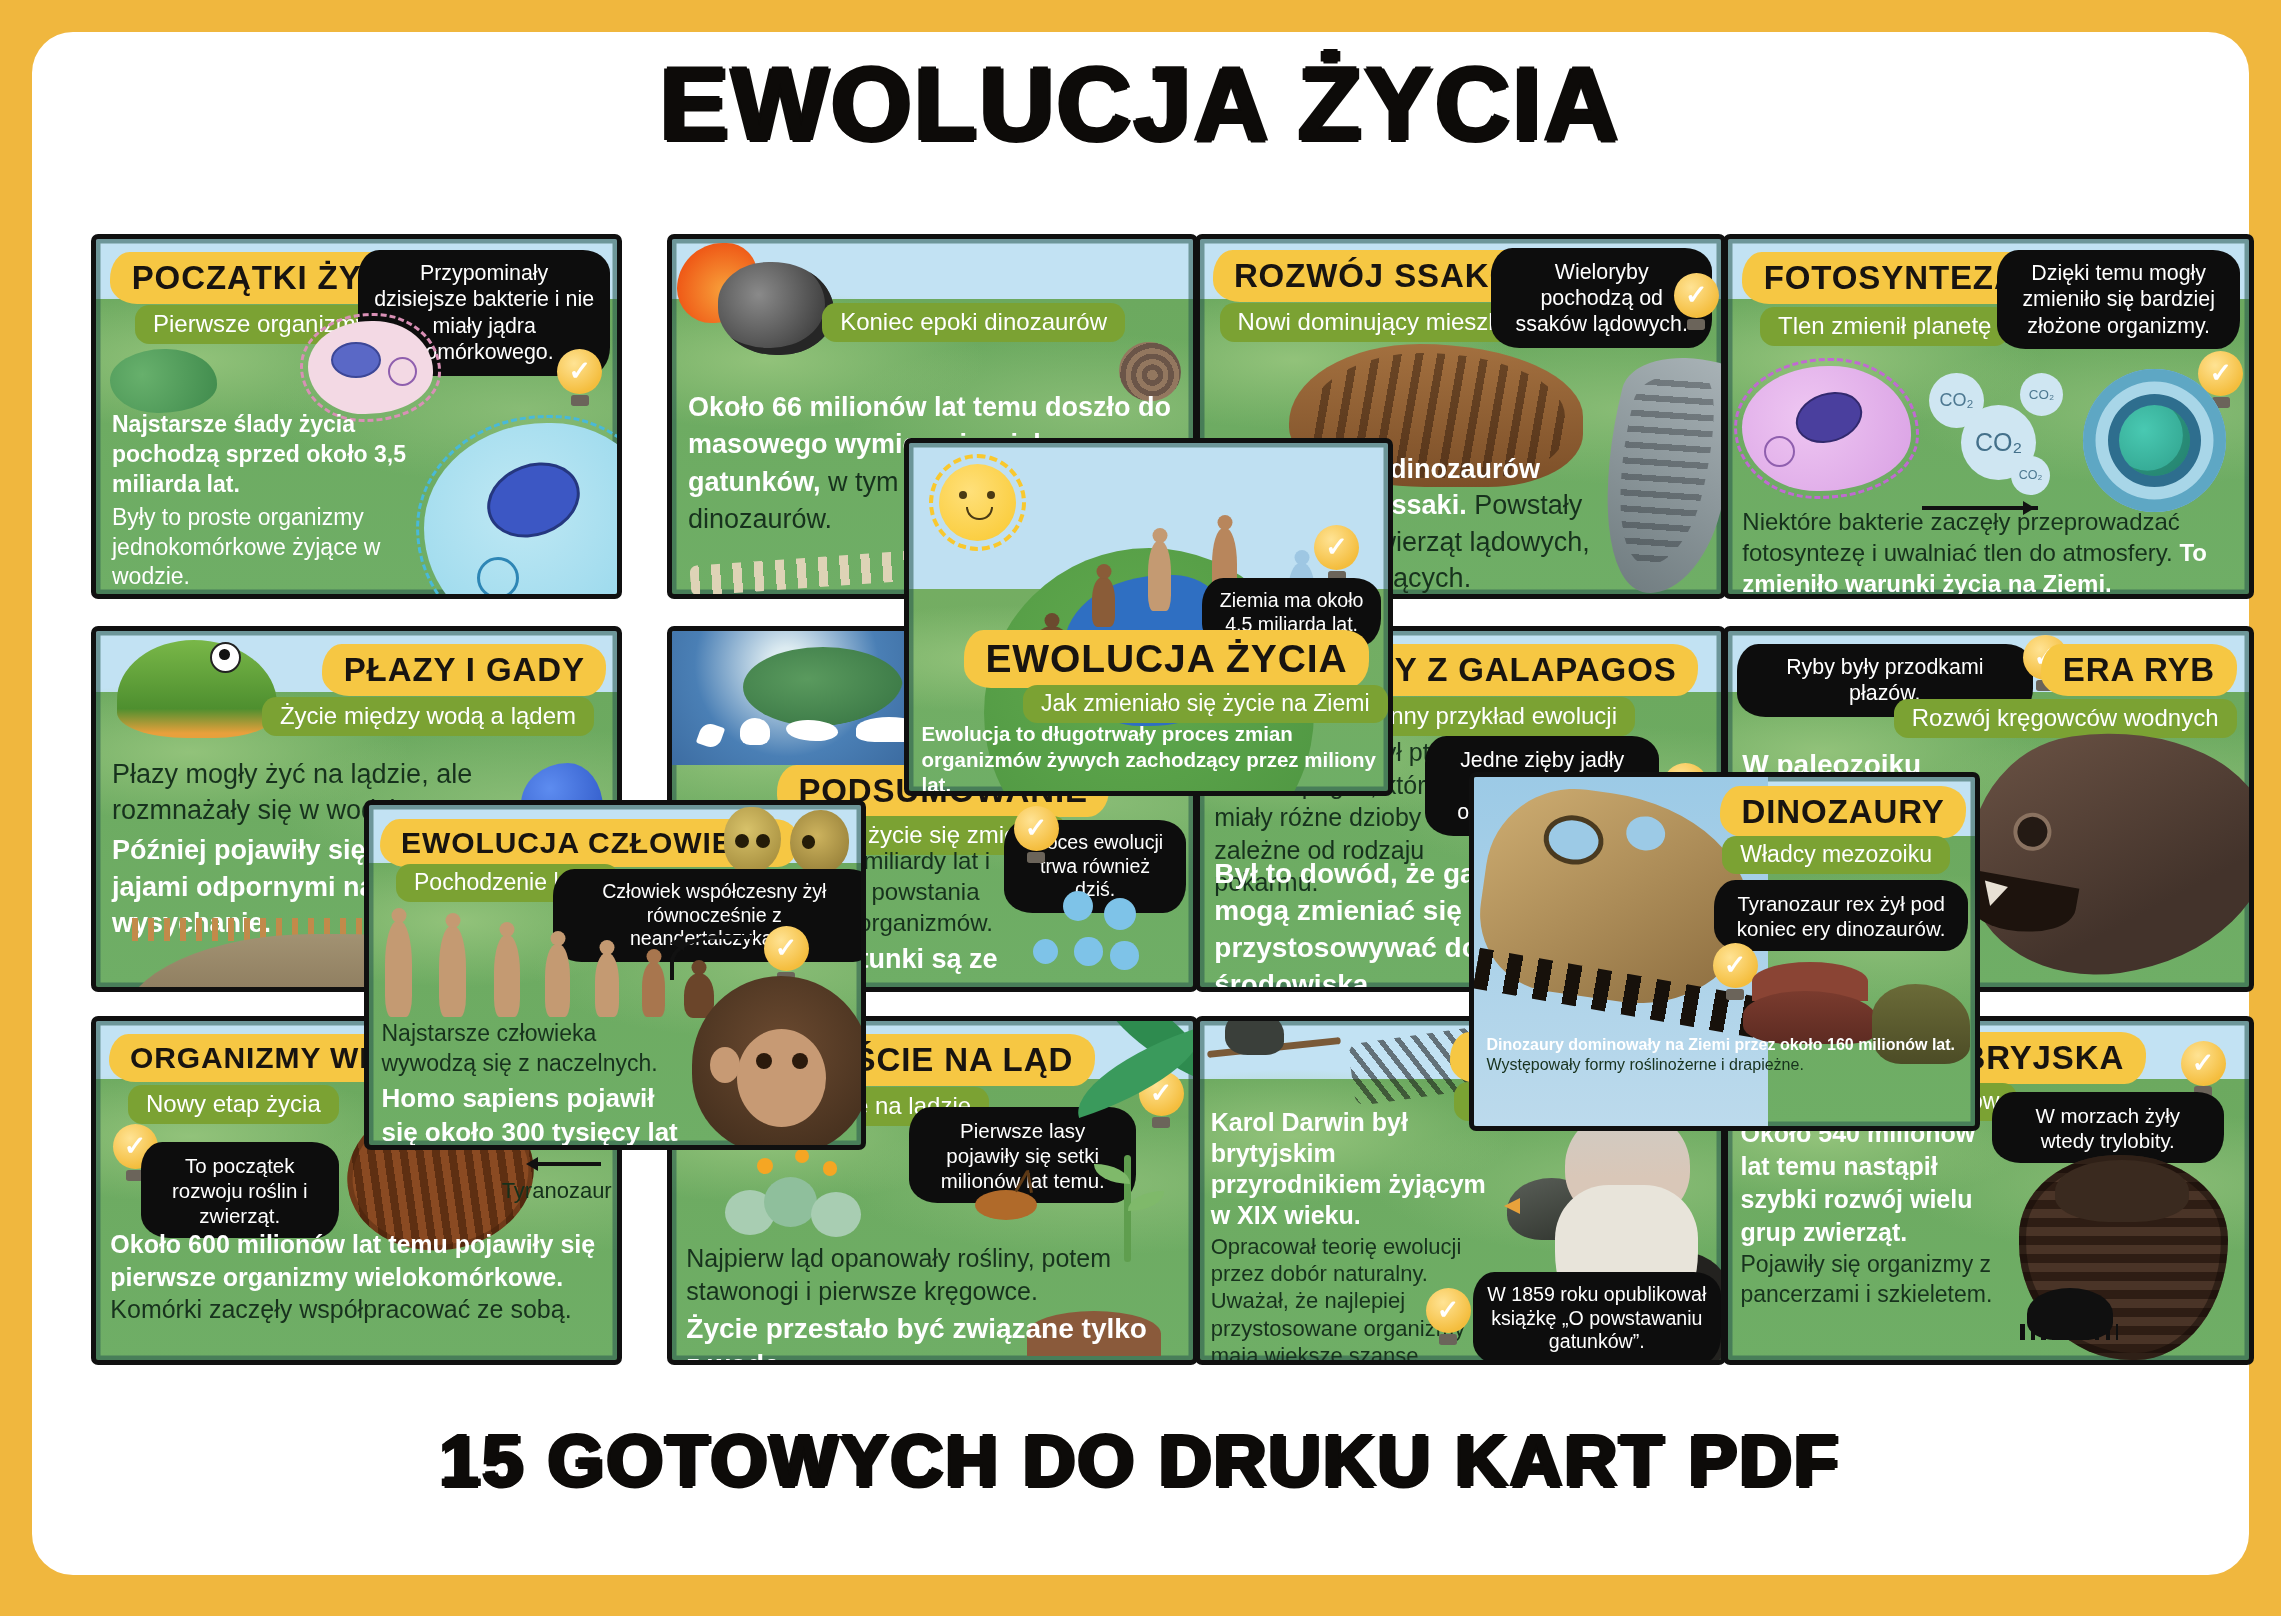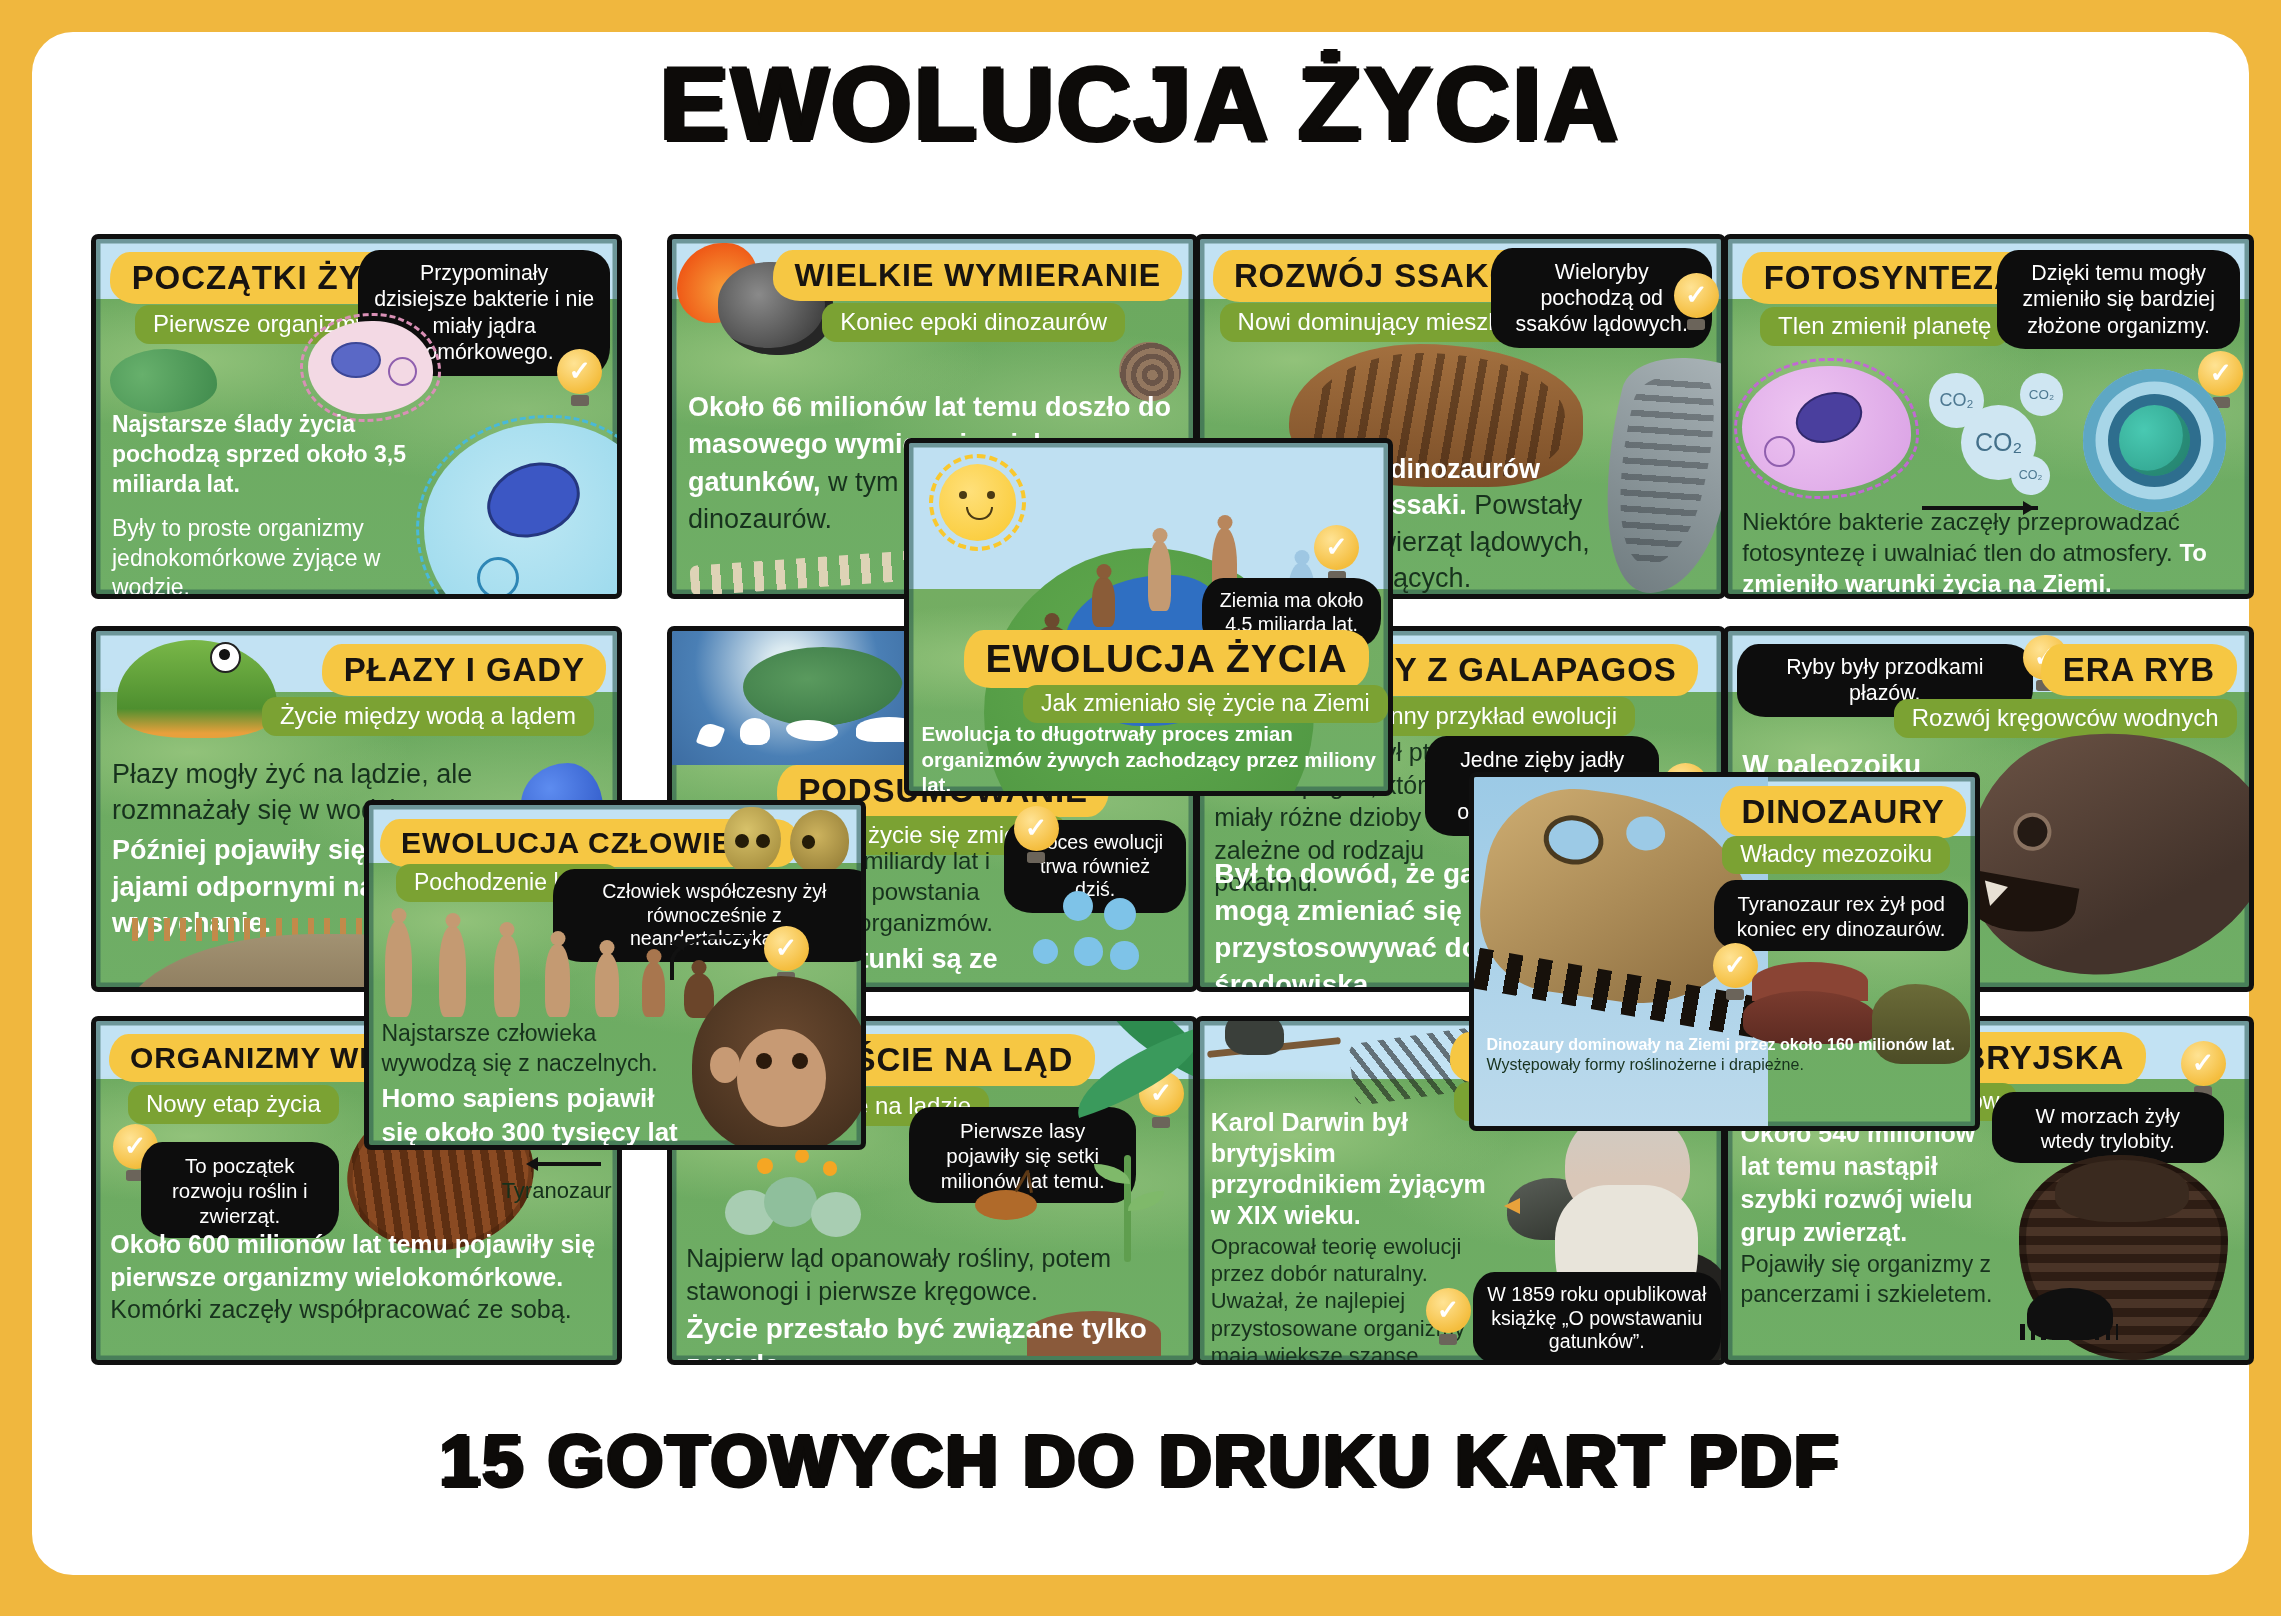--- a/index.html
+++ b/index.html
@@ -61,28 +61,27 @@
   <div class="cell dash" style="left:212px;top:82px;width:125px;height:93px;background:#f3d9e4;color:#d990b6;">
     <div class="nuc" style="left:23px;top:21.4px;width:46px;height:32px;background:#5a68c6;border:2.7px solid #3c4797;"></div>
     <div class="nuc" style="left:80px;top:36px;width:25px;height:25px;border:2.7px solid #8f5fae;"></div>
   </div>
   <div class="cell dash" style="left:328px;top:184px;width:241px;height:214px;background:radial-gradient(circle at 40% 40%,#bfe8f4,#8ed4ea);color:#49b9d8;">
     <div class="nuc" style="left:62px;top:41px;width:89px;height:66px;background:#3c57c4;border:3.6px solid #25377f;transform:rotate(-20deg);"></div>
     <div class="nuc" style="left:53px;top:134px;width:36px;height:36px;border:3.6px solid #2e86b5;"></div>
   </div>
   <div class="body" style="left:16px;top:171px;width:299px;font-size:23px;">
     <span class="w">Najstarsze ślady życia pochodzą sprzed około 3,5 miliarda lat.</span>
-    <span class="allw" style="display:block;margin-top:14px;">Były to proste organizmy jednokomórkowe żyjące w wodzie.</span>
+    <span class="allw" style="display:block;margin-top:3px;">Były to proste organizmy jednokomórkowe żyjące w wodzie.</span>
   </div>
 </div>
 
 <div class="card" style="left:667px;top:234px;width:521px;height:355px;">
   <div class="abs" style="left:5.3px;top:3.6px;width:80px;height:80px;background:radial-gradient(circle at 60% 60%,#f8a23b,#ef5a17 70%);border-radius:60% 40% 55% 45%;"></div>
   <div class="abs" style="left:46px;top:23px;width:116px;height:93px;background:radial-gradient(circle at 35% 35%,#8a8a8a,#3d3d3d 75%);border-radius:45% 55% 48% 52%;box-shadow:inset -9px -7.1px 0 #262626;"></div>
-  <span class="pill abs" style="right:10.7px;top:10.7px;font-size:32px;">WIELKIE WYMIERANIE</span>
   <span class="sub abs" style="right:68px;top:64px;font-size:24px;">Koniec epoki dinozaurów</span>
   <div class="abs" style="right:12.5px;top:103px;width:62px;height:59px;border-radius:50%;background:repeating-radial-gradient(circle at 55% 55%,#93775f 0 5.3px,#6b5548 5.3px 10.7px);transform:rotate(12deg);"></div>
   <div class="body" style="left:16px;top:150px;width:486px;font-size:27px;line-height:1.38;">
     <span class="w">Około 66 milionów lat temu doszło do masowego wymierania wielu gatunków,</span>
     <span> w tym większości dinozaurów.</span>
   </div>
   <div class="abs" style="left:18px;top:314px;width:374px;height:30px;background:repeating-linear-gradient(90deg,#ded3b6 0 9px,rgba(0,0,0,0) 9px 21.4px);transform:rotate(-4deg);border-radius:7.1px;"></div>
   <div class="abs" style="left:383px;top:301px;width:50px;height:39px;background:#ded3b6;border-radius:50% 60% 45% 55%;"></div>
 </div>
 

